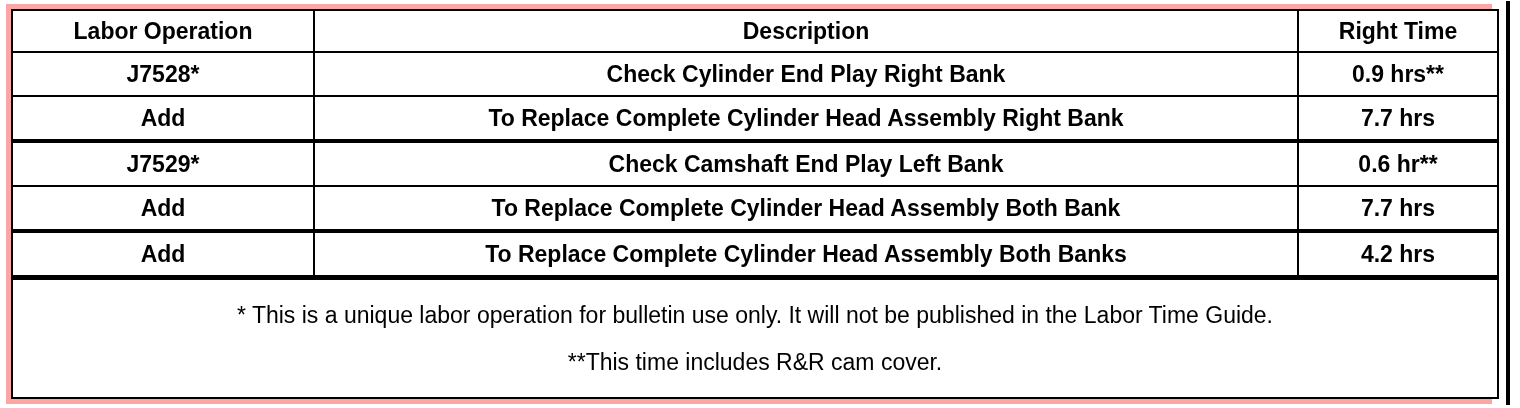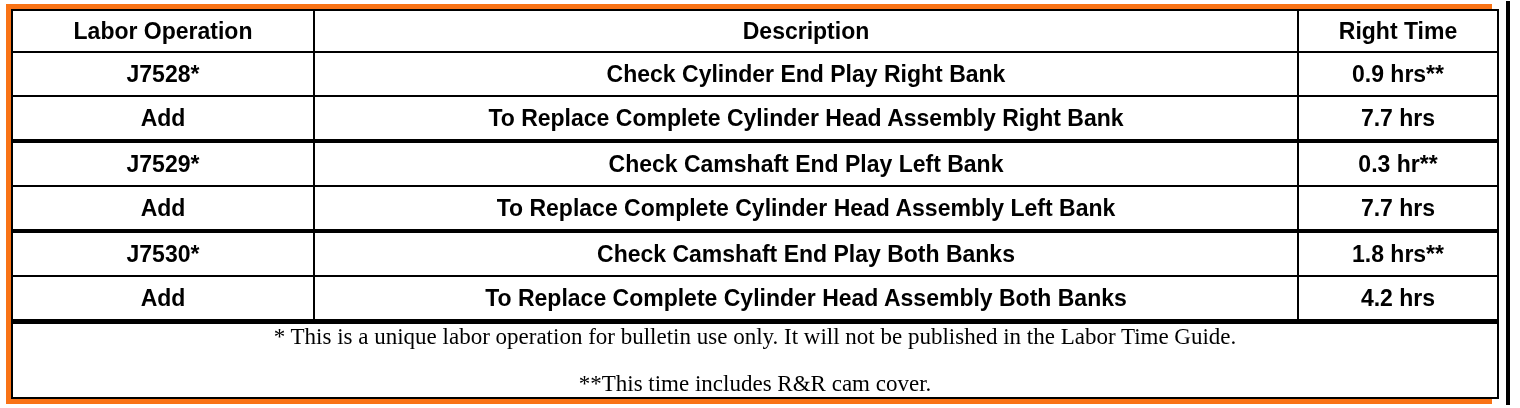--- a/index.html
+++ b/index.html
@@ -33,21 +33,21 @@
     background: #000000;
   }
 
   .table-wrap {
     position: absolute;
     left: 6px;
     top: 4px;
     width: 1486px;
     height: 400px;
     box-sizing: border-box;
-    border: 5px solid #f97316;
+    border: 5px solid #fca5a5;
     background: #c2410c;
   }
 
   table.labor-table {
     width: 100%;
     height: 100%;
     border-collapse: collapse;
     table-layout: fixed;
     background: #ffffff;
   }
@@ -93,21 +93,20 @@
 
   td.footnote-cell {
     border-left: 0;
     border-right: 0;
     border-bottom: 0;
     border-top-width: 5px;
     text-align: left;
     vertical-align: top;
     padding: 8px 0 0 8px;
     white-space: normal;
-    font-family: Liberation Serif, serif;
   }
 
   .footnote-line {
     font-size: 23px;
     line-height: 1.08;
     margin: 0;
     padding: 0;
   }
   .footnote-gap {
     height: 22px;
@@ -146,34 +145,29 @@
 
         <tr class="data-row group-end">
           <td>Add</td>
           <td>To Replace Complete Cylinder Head Assembly Right Bank</td>
           <td>7.7 hrs</td>
         </tr>
 
         <tr class="data-row">
           <td>J7529*</td>
           <td>Check Camshaft End Play Left Bank</td>
-          <td>0.3 hr**</td>
+          <td>0.6 hr**</td>
         </tr>
 
         <tr class="data-row group-end">
           <td>Add</td>
-          <td>To Replace Complete Cylinder Head Assembly Left Bank</td>
+          <td>To Replace Complete Cylinder Head Assembly Both Bank</td>
           <td>7.7 hrs</td>
         </tr>
 
-        <tr class="data-row">
-          <td>J7530*</td>
-          <td>Check Camshaft End Play Both Banks</td>
-          <td>1.8 hrs**</td>
-        </tr>
 
         <tr class="data-row last-data">
           <td>Add</td>
           <td>To Replace Complete Cylinder Head Assembly Both Banks</td>
           <td>4.2 hrs</td>
         </tr>
 
         <tr>
           <td class="footnote-cell" colspan="3">
             <p class="footnote-line">* This is a unique labor operation for bulletin use only. It will not be published in the Labor Time Guide.</p>

